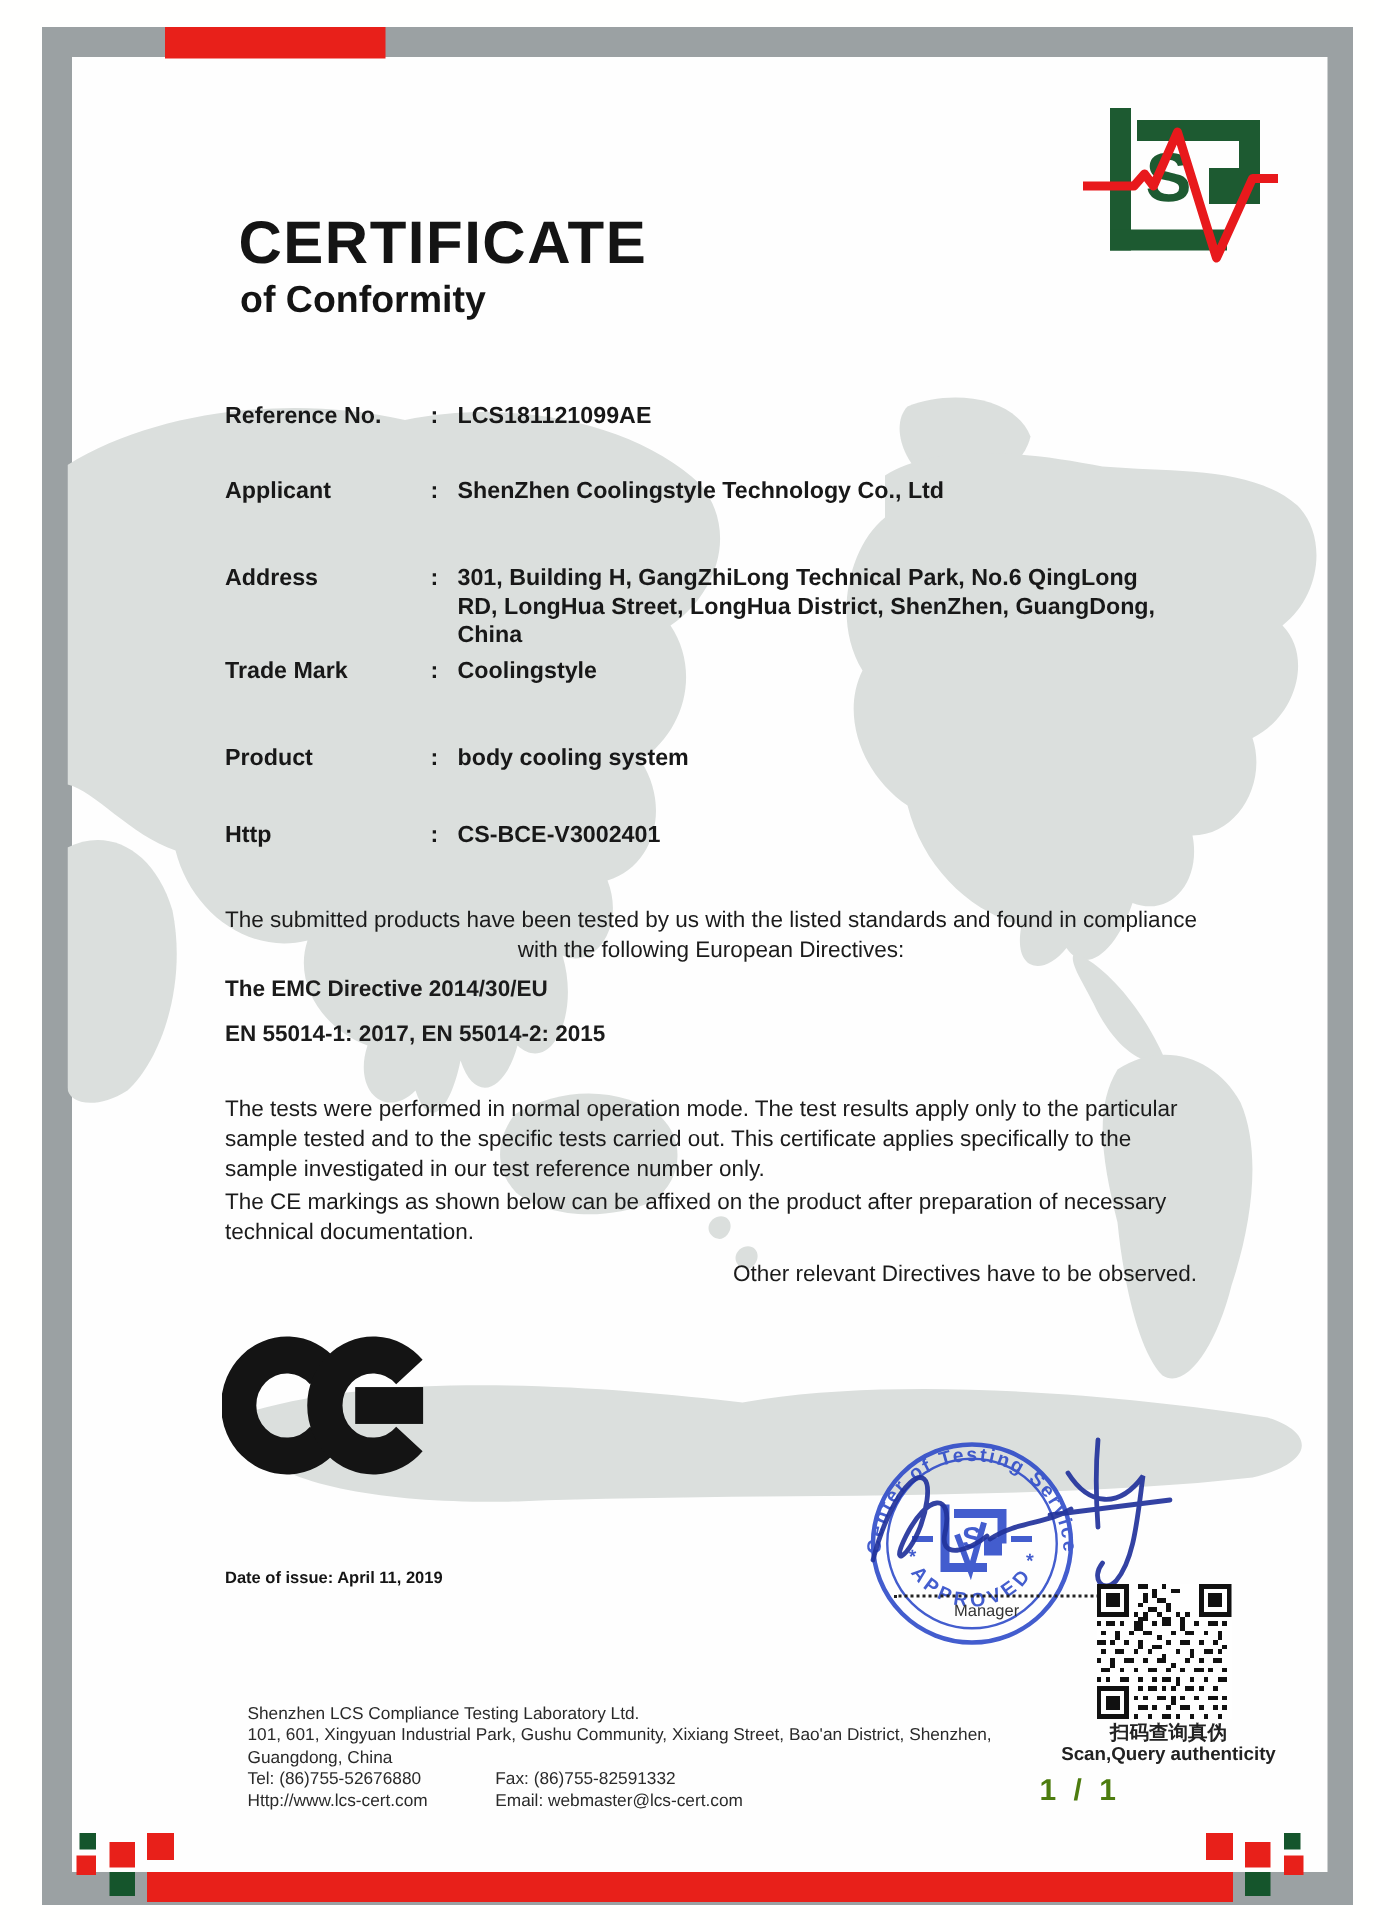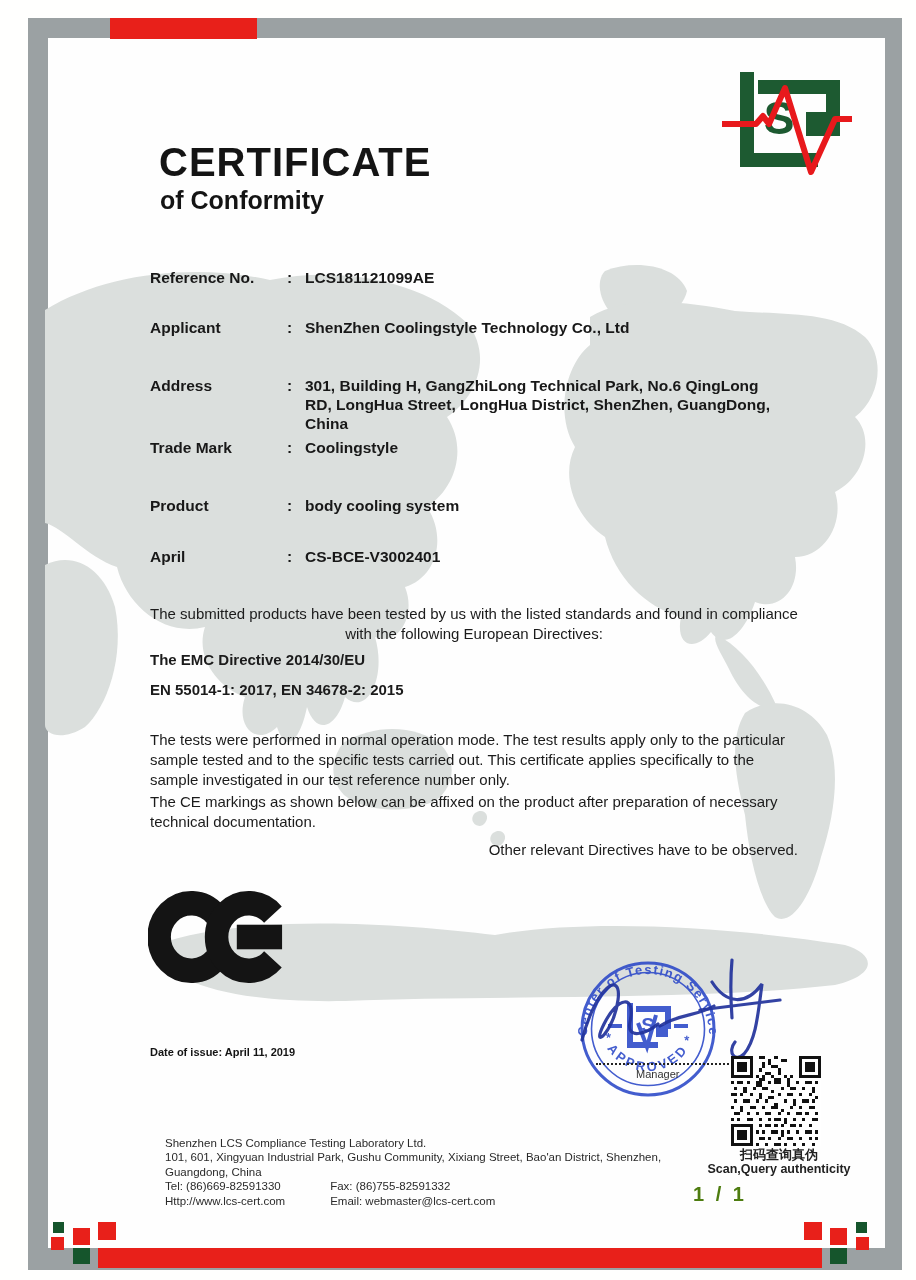--- a/index.html
+++ b/index.html
@@ -92,28 +92,28 @@
       <span class="flab">Trade Mark</span>
       <span class="fcol">:</span>
       <span class="fval">Coolingstyle</span>
     </div>
     <div class="frow" style="top:496px;">
       <span class="flab">Product</span>
       <span class="fcol">:</span>
       <span class="fval">body cooling system</span>
     </div>
     <div class="frow" style="top:547px;">
-      <span class="flab">April</span>
+      <span class="flab">Http</span>
       <span class="fcol">:</span>
       <span class="fval">CS-BCE-V3002401</span>
     </div>
 
     <div class="para" style="top:604px;text-align:center;">The submitted products have been tested by us with the listed standards and found in compliance with the following European Directives:</div>
     <div class="para bold" style="top:650px;">The EMC Directive 2014/30/EU</div>
-    <div class="para bold" style="top:680px;">EN 55014-1: 2017, EN 34678-2: 2015</div>
+    <div class="para bold" style="top:680px;">EN 55014-1: 2017, EN 55014-2: 2015</div>
     <div class="para" style="top:730px;">The tests were performed in normal operation mode. The test results apply only to the particular sample tested and to the specific tests carried out. This certificate applies specifically to the sample investigated in our test reference number only.</div>
     <div class="para" style="top:792px;">The CE markings as shown below can be affixed on the product after preparation of necessary technical documentation.</div>
     <div class="para" style="top:840px;text-align:right;">Other relevant Directives have to be observed.</div>
 
     <svg class="ce" viewBox="0 0 170 112" preserveAspectRatio="none">
       <g fill="none" stroke="#141414" stroke-width="27">
         <path d="M 77.5 31.5 A 37 37 0 1 0 77.5 80.5"></path>
         <path d="M 143.5 31.5 A 37 37 0 1 0 143.5 80.5"></path>
       </g>
       <rect x="102" y="42.5" width="52" height="27" fill="#141414"></rect>
@@ -180,21 +180,21 @@
       <div>扫码查询真伪</div>
       <div class="en">Scan,Query authenticity</div>
     </div>
 
     <div class="pagenum">1 / 1</div>
 
     <div class="footer">
       <div>Shenzhen LCS Compliance Testing Laboratory Ltd.</div>
       <div>101, 601, Xingyuan Industrial Park, Gushu Community, Xixiang Street, Bao'an District, Shenzhen, Guangdong, China</div>
       <div>
-        <span class="c1">Tel: (86)669-82591330</span>
+        <span class="c1">Tel: (86)755-52676880</span>
         <span>Fax: (86)755-82591332</span>
       </div>
       <div>
         <span class="c1">Http://www.lcs-cert.com</span>
         <span>Email: webmaster@lcs-cert.com</span>
       </div>
     </div>
 
     <div class="accent" style="left:98px;top:1248px;width:724px;height:20px;background:#e8201a;"></div>
     <div class="accent" style="left:53px;top:1222px;width:11px;height:11px;background:#15552c;"></div>

